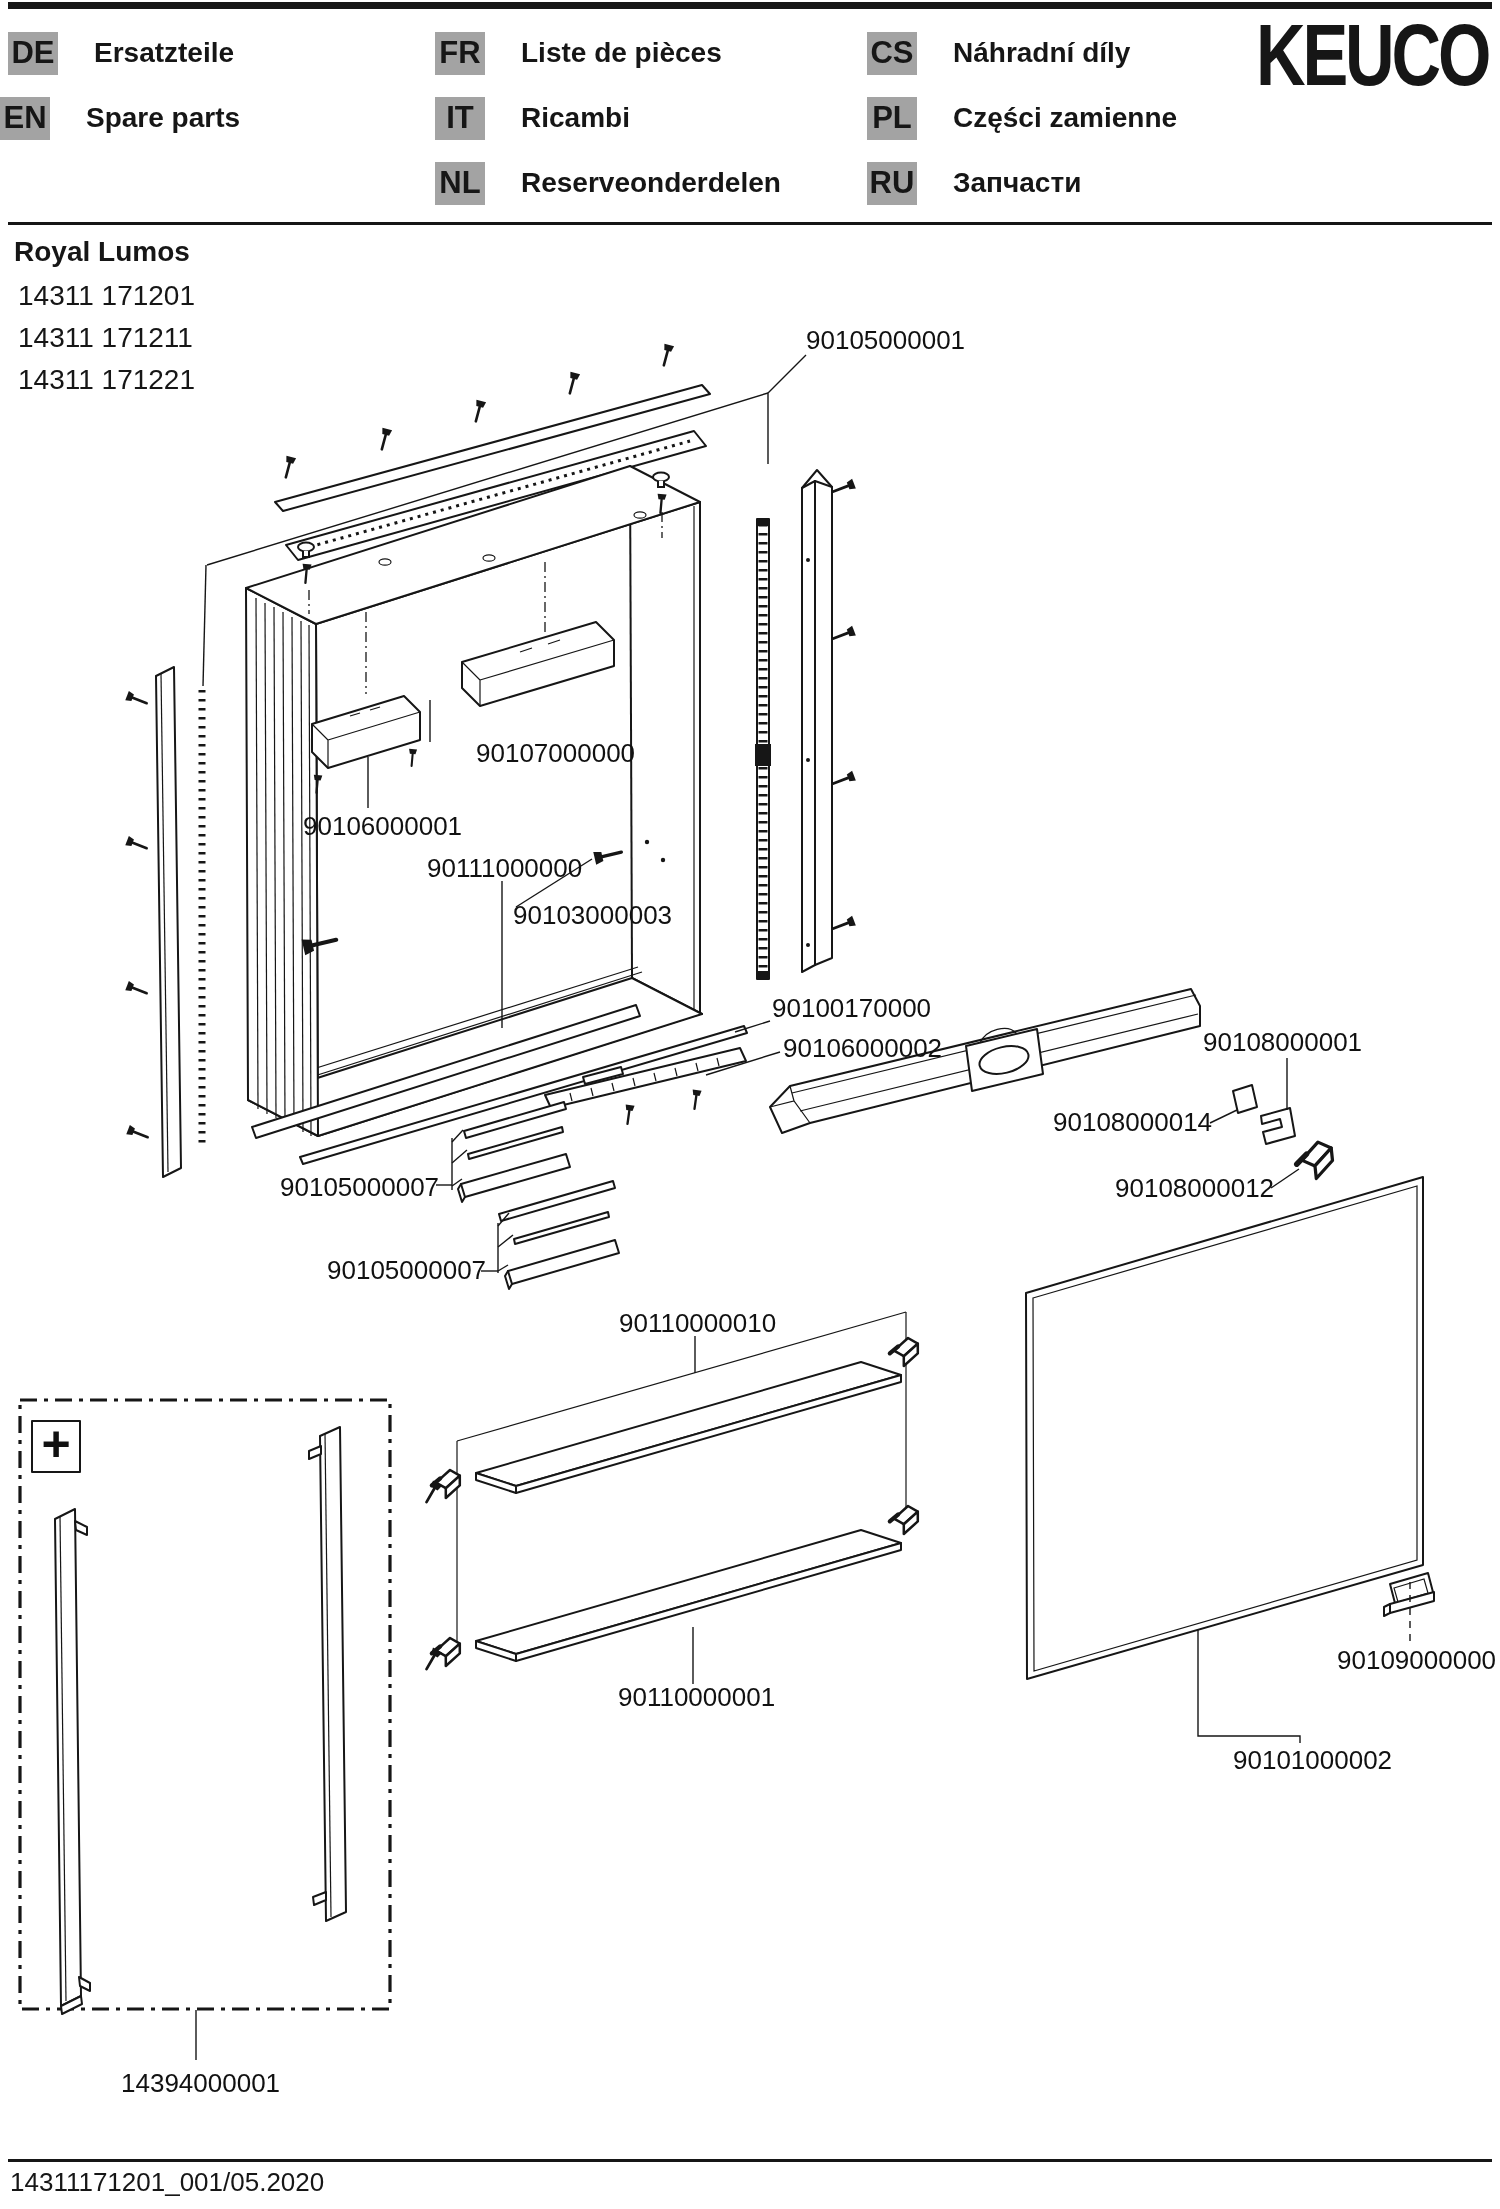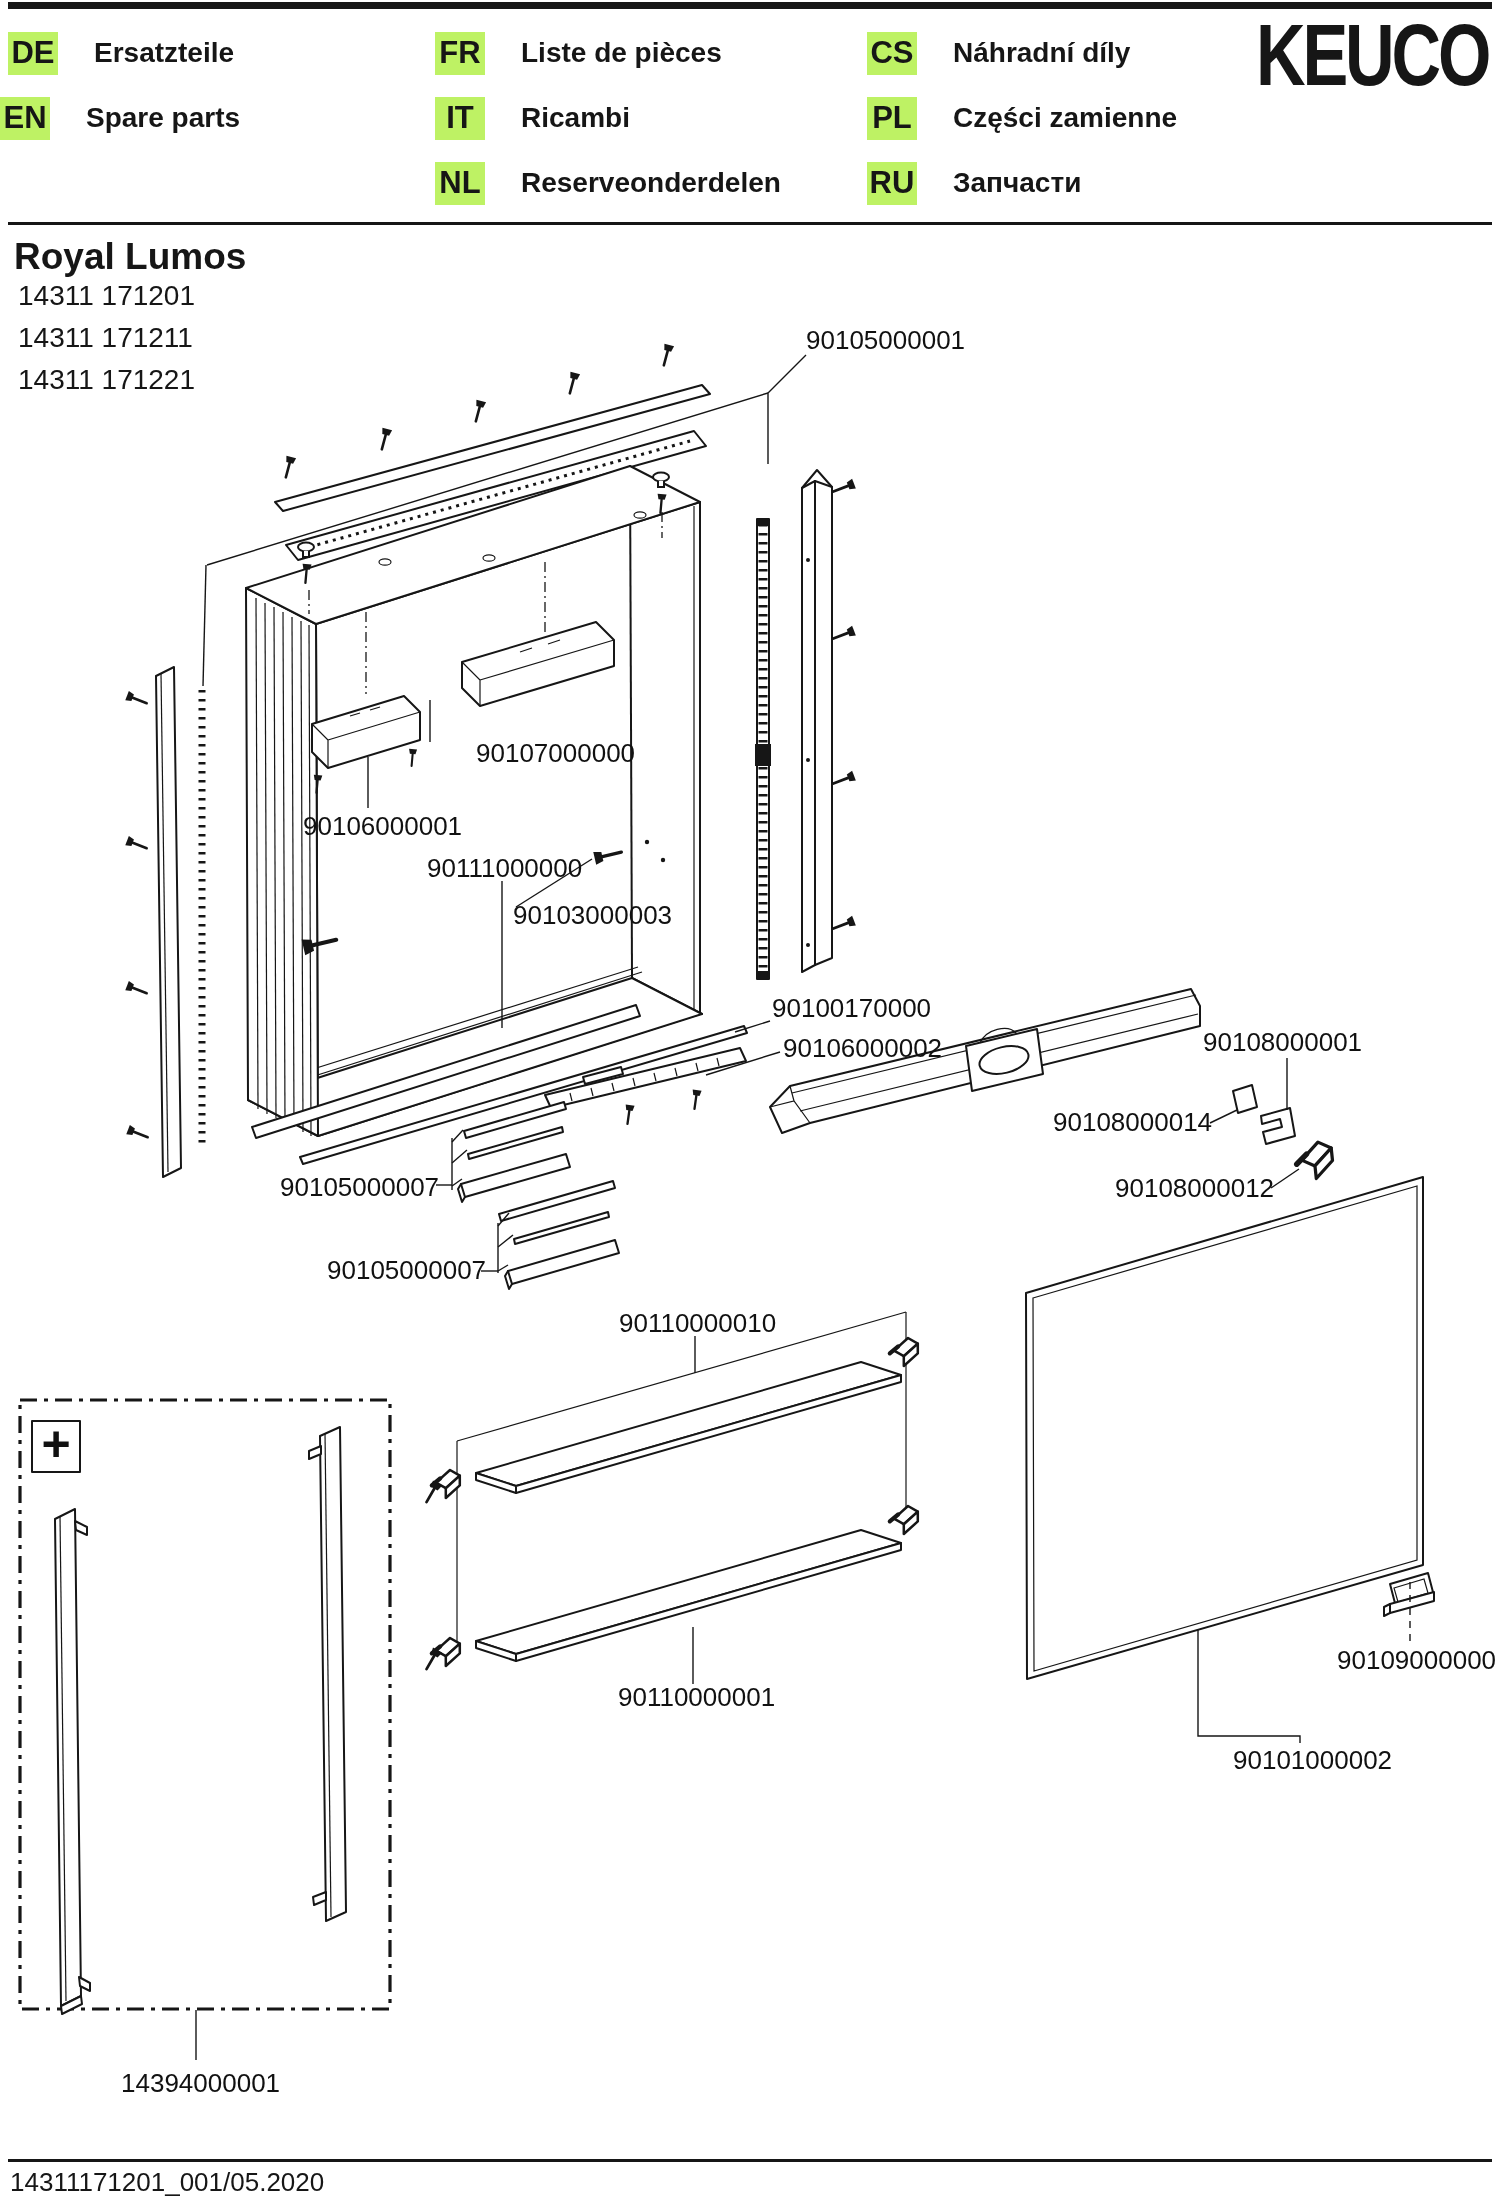--- a/index.html
+++ b/index.html
@@ -4,25 +4,25 @@
 <style>
   html,body{margin:0;padding:0;background:#e8e8e8;}
   .page{position:relative;width:1500px;height:2209px;margin:0 auto;background:#ffffff;
         font-family:"Liberation Sans",sans-serif;color:#161616;overflow:hidden;}
   .rule{position:absolute;background:#161616;}
   .rule-top{left:8px;top:2px;width:1484px;height:7px;}
   .rule-header{left:8px;top:222px;width:1484px;height:3px;}
   .rule-footer{left:8px;top:2159px;width:1484px;height:3px;}
   .lang-row{position:absolute;display:flex;align-items:center;gap:36px;height:44px;}
   .badge{display:inline-flex;align-items:center;justify-content:center;
-         width:50px;height:43px;background:#bef264;font-weight:bold;font-size:31px;}
+         width:50px;height:43px;background:#a3a3a3;font-weight:bold;font-size:31px;}
   .lang-label{font-weight:bold;font-size:28px;white-space:nowrap;}
   .logo{position:absolute;left:1256px;top:22px;font-weight:bold;font-size:88px;line-height:66px;
         letter-spacing:-4px;transform:scaleX(0.78);transform-origin:left center;white-space:nowrap;}
-  .product-name{position:absolute;left:14px;top:236px;font-weight:bold;font-size:37px;}
+  .product-name{position:absolute;left:14px;top:236px;font-weight:bold;font-size:28px;}
   .model{position:absolute;left:18px;font-size:28px;}
   .doc-number{position:absolute;left:10px;top:2167px;font-size:26px;}
   svg.diagram{position:absolute;left:0;top:0;width:1500px;height:2209px;}
   svg .st{stroke:#161616;stroke-width:2;fill:none;stroke-linejoin:round;stroke-linecap:round;}
   svg .wf{stroke:#161616;stroke-width:2;fill:#ffffff;stroke-linejoin:round;}
   svg .thin{stroke:#161616;stroke-width:1.2;fill:none;}
   svg .leader{stroke:#161616;stroke-width:1.4;fill:none;}
   svg .axis{stroke:#161616;stroke-width:1.3;fill:none;stroke-dasharray:10 4 2 4;}
   svg text.plabel{font:26px "Liberation Sans",sans-serif;fill:#111111;}
   svg .plus-glyph{font:bold 50px "Liberation Sans",sans-serif;fill:#111111;}

